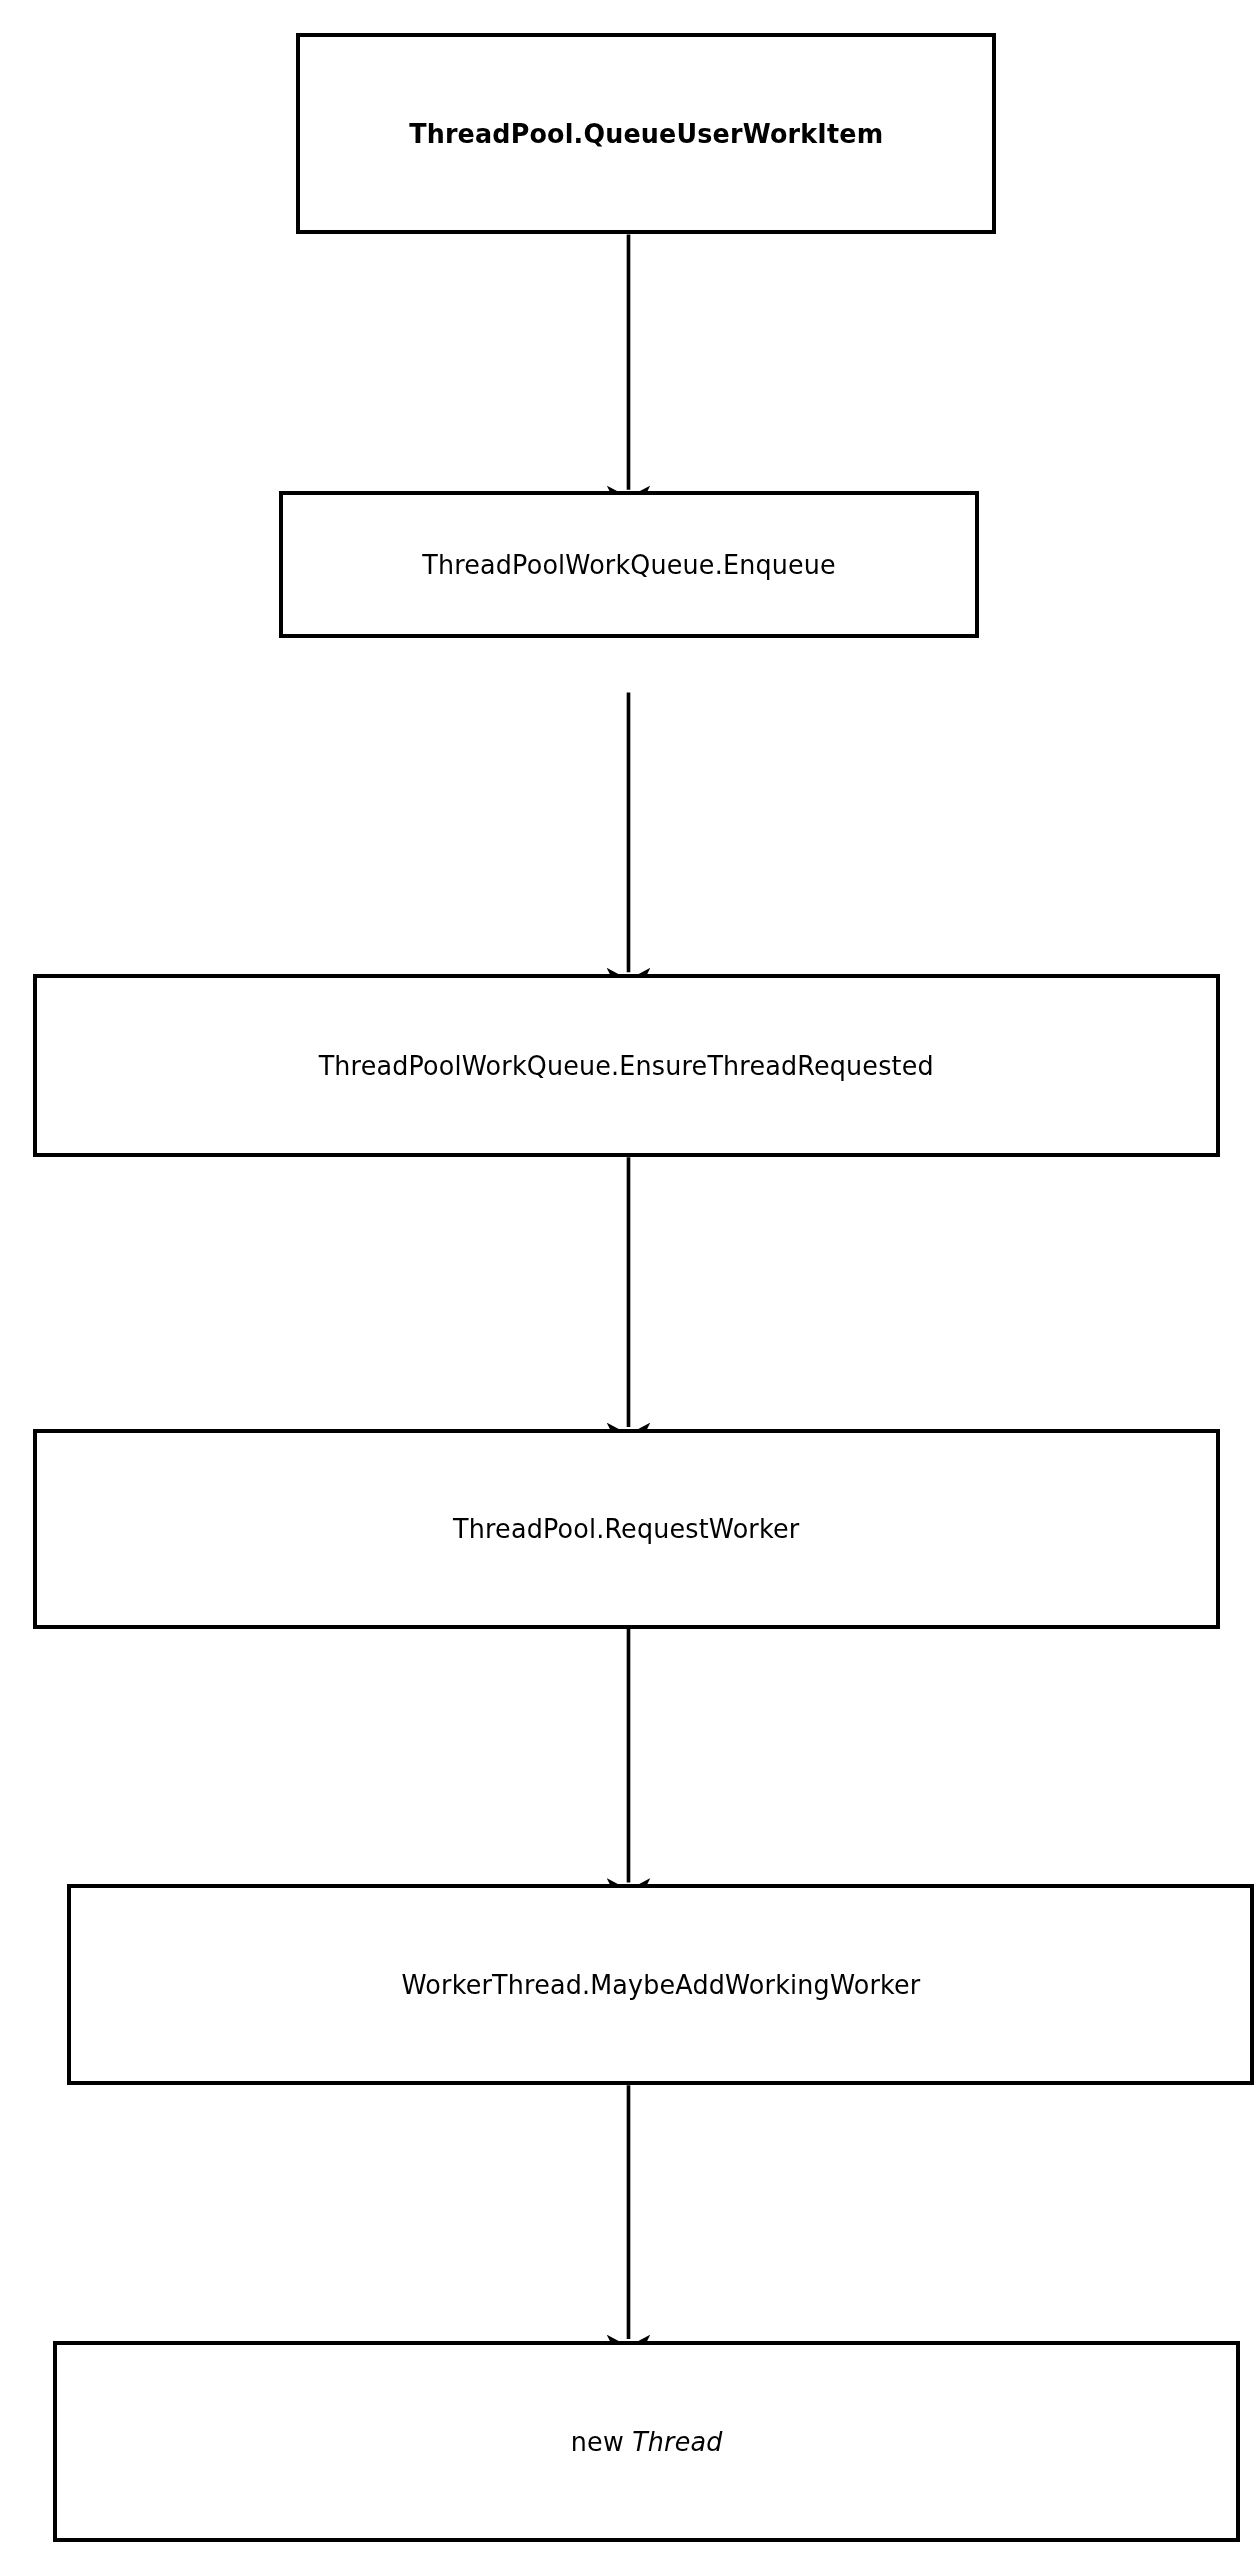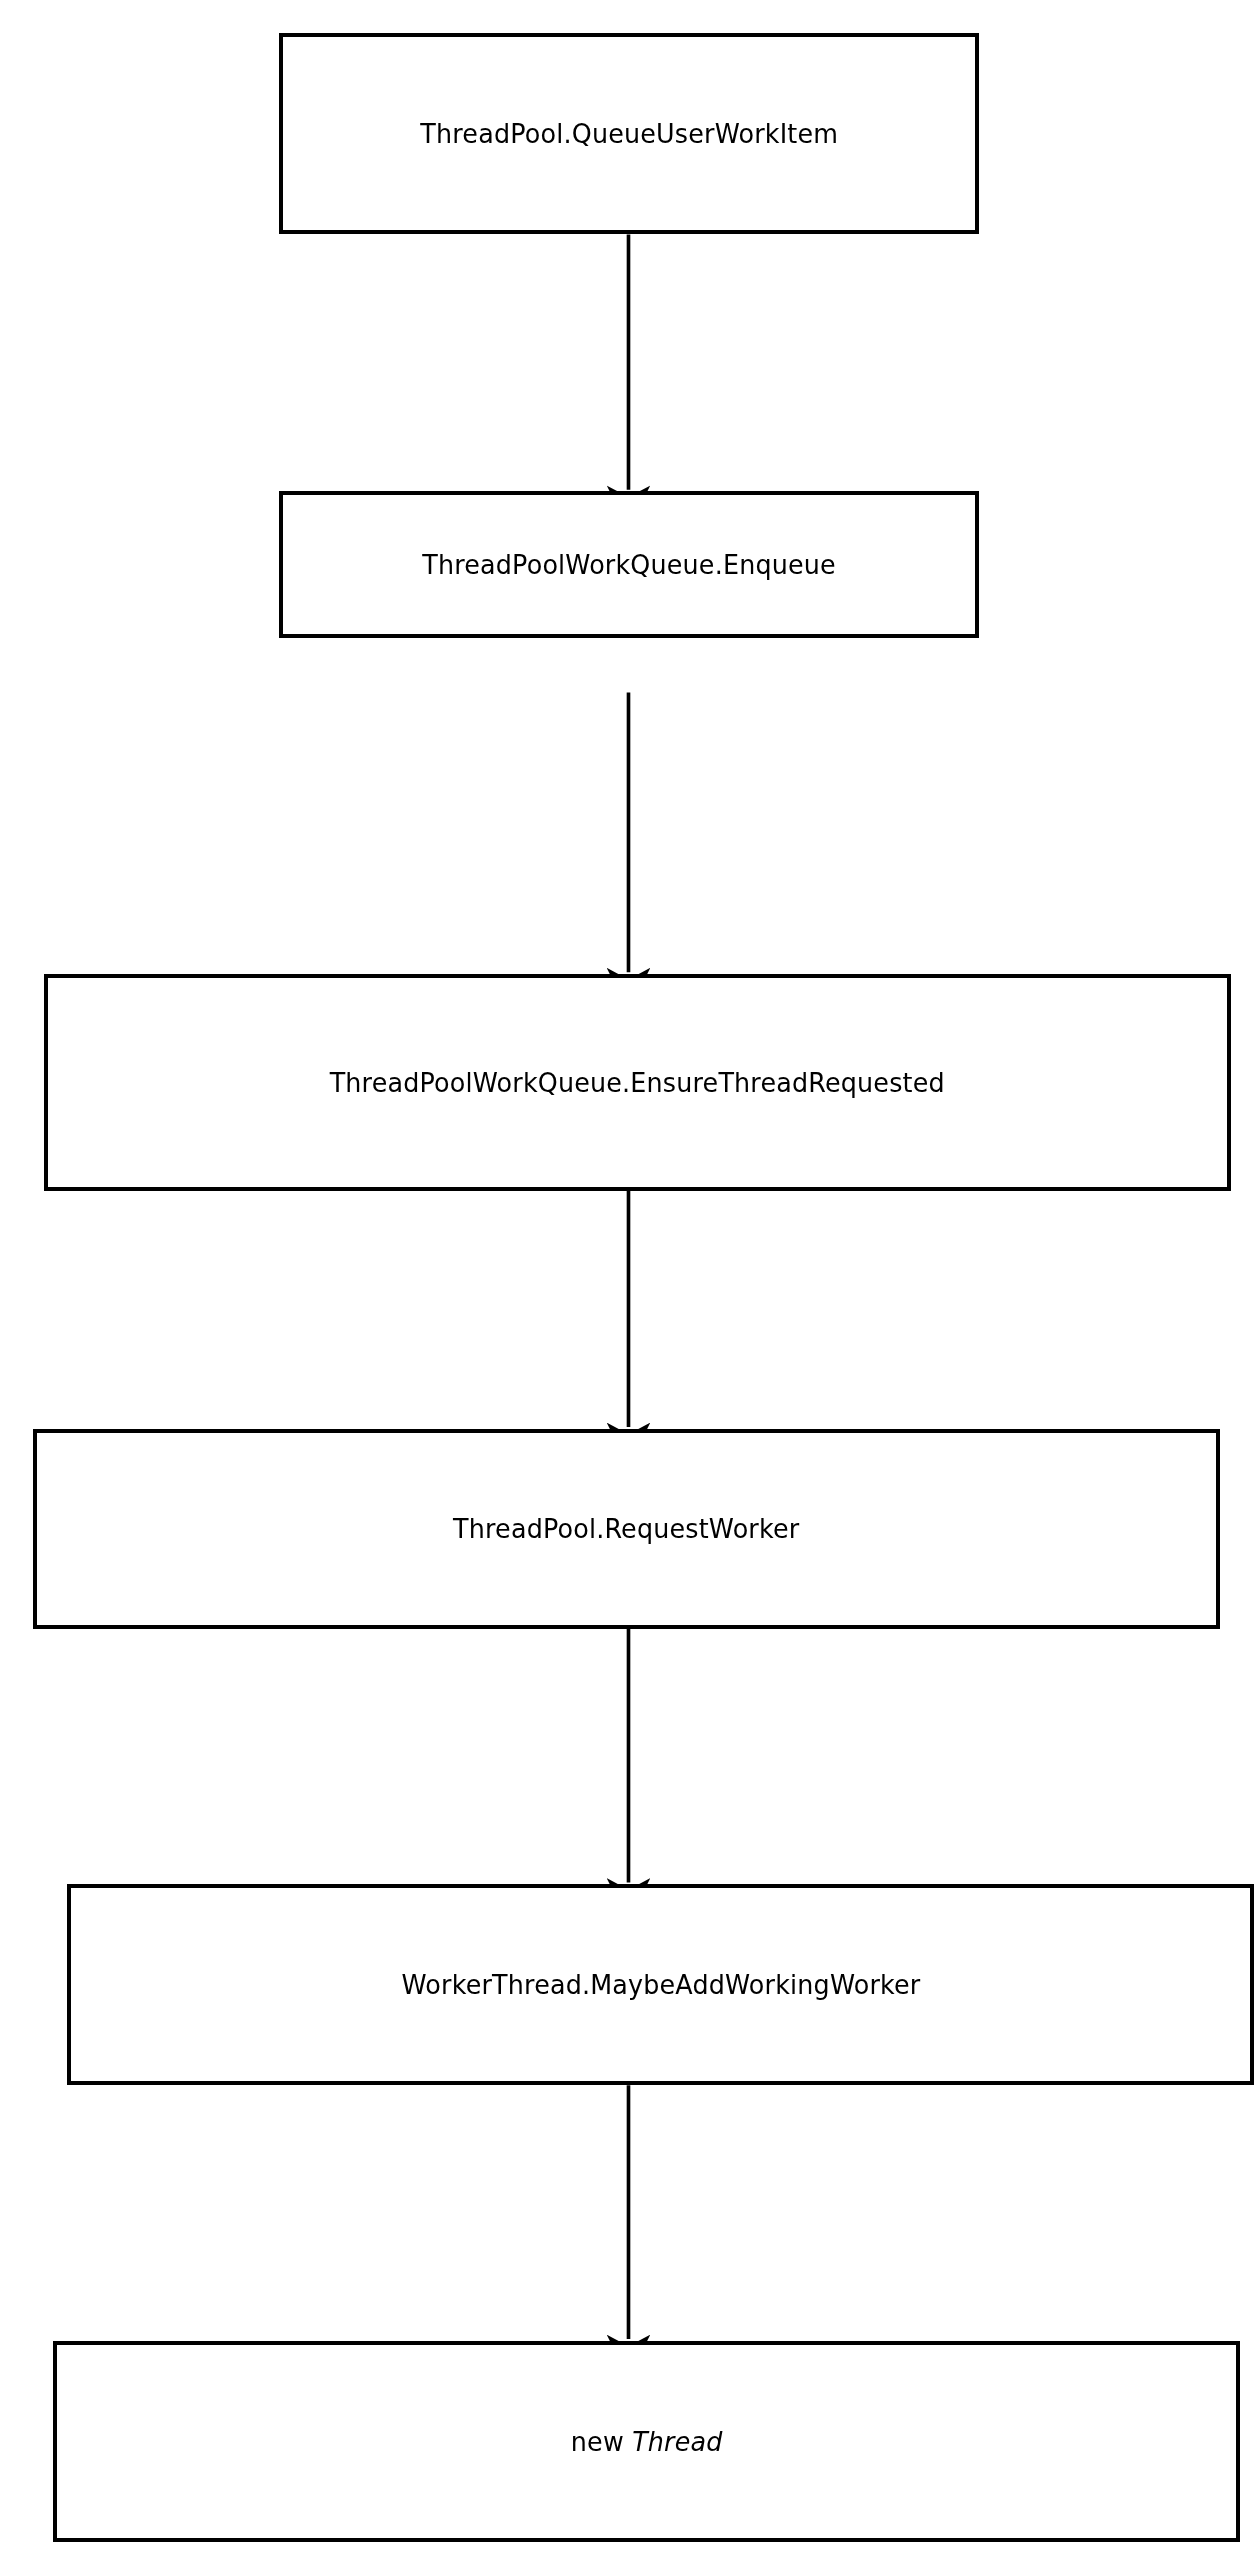--- a/index.html
+++ b/index.html
@@ -60,29 +60,29 @@
     </defs>
     <g id="edge-group" stroke="#000000" stroke-width="4.5" fill="none">
         <line x1="778" y1="290" x2="778" y2="606" marker-end="url(#barb)"></line>
         <line x1="778" y1="857" x2="778" y2="1203" marker-end="url(#barb)"></line>
         <line x1="778" y1="1432" x2="778" y2="1766" marker-end="url(#barb)"></line>
         <line x1="778" y1="2016" x2="778" y2="2330" marker-end="url(#barb)"></line>
         <line x1="778" y1="2581" x2="778" y2="2895" marker-end="url(#barb)"></line>
       </g>
   </svg>
 
-  <div class="node-box" style="left: 279px; top: 33px; width: 700px; height: 201px;">
+  <div class="node-box" style="left: 296px; top: 33px; width: 700px; height: 201px; font-weight: bold;">
     <span class="node-label">ThreadPool.QueueUserWorkItem</span>
   </div>
 
   <div class="node-box" style="left: 279px; top: 491px; width: 700px; height: 147px;">
     <span class="node-label">ThreadPoolWorkQueue.Enqueue</span>
   </div>
 
-  <div class="node-box" style="left: 44px; top: 974px; width: 1187px; height: 217px;">
+  <div class="node-box" style="left: 33px; top: 974px; width: 1187px; height: 183px;">
     <span class="node-label">ThreadPoolWorkQueue.EnsureThreadRequested</span>
   </div>
 
   <div class="node-box" style="left: 33px; top: 1429px; width: 1187px; height: 200px;">
     <span class="node-label">ThreadPool.RequestWorker</span>
   </div>
 
   <div class="node-box" style="left: 33px; top: 1884px; width: 1187px; height: 201px; margin-left: 34px;">
     <span class="node-label">WorkerThread.MaybeAddWorkingWorker</span>
   </div>

